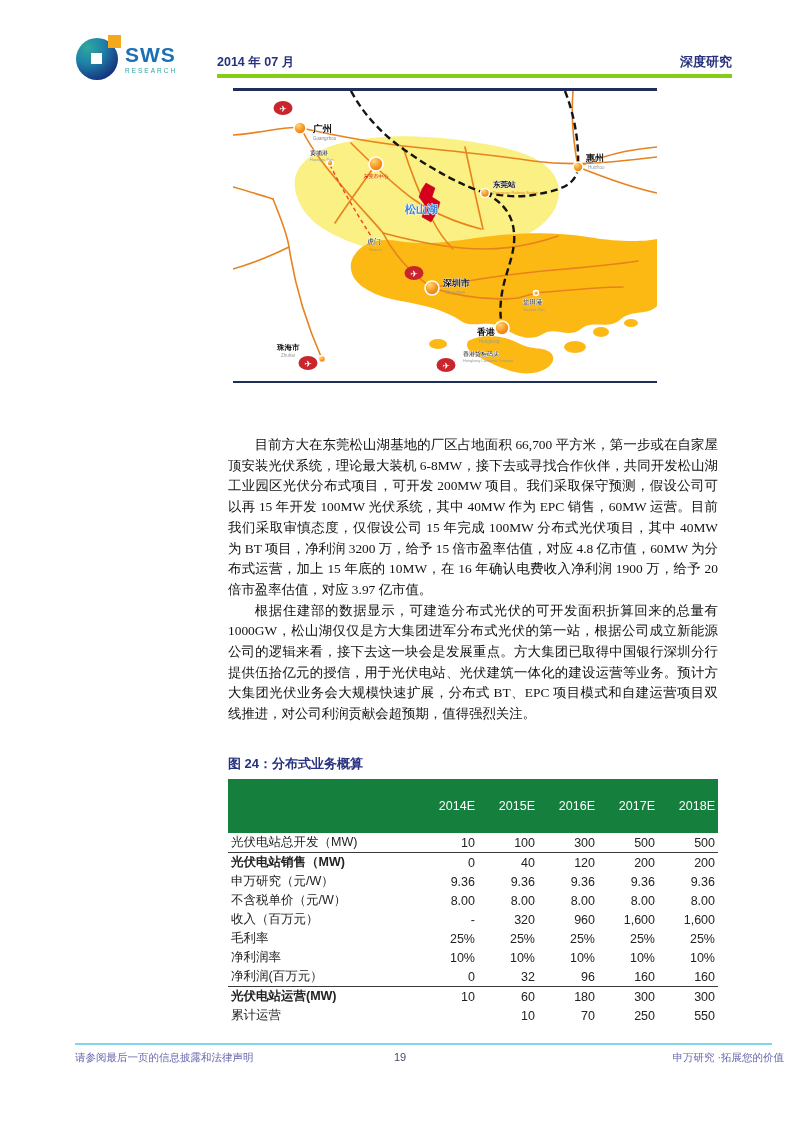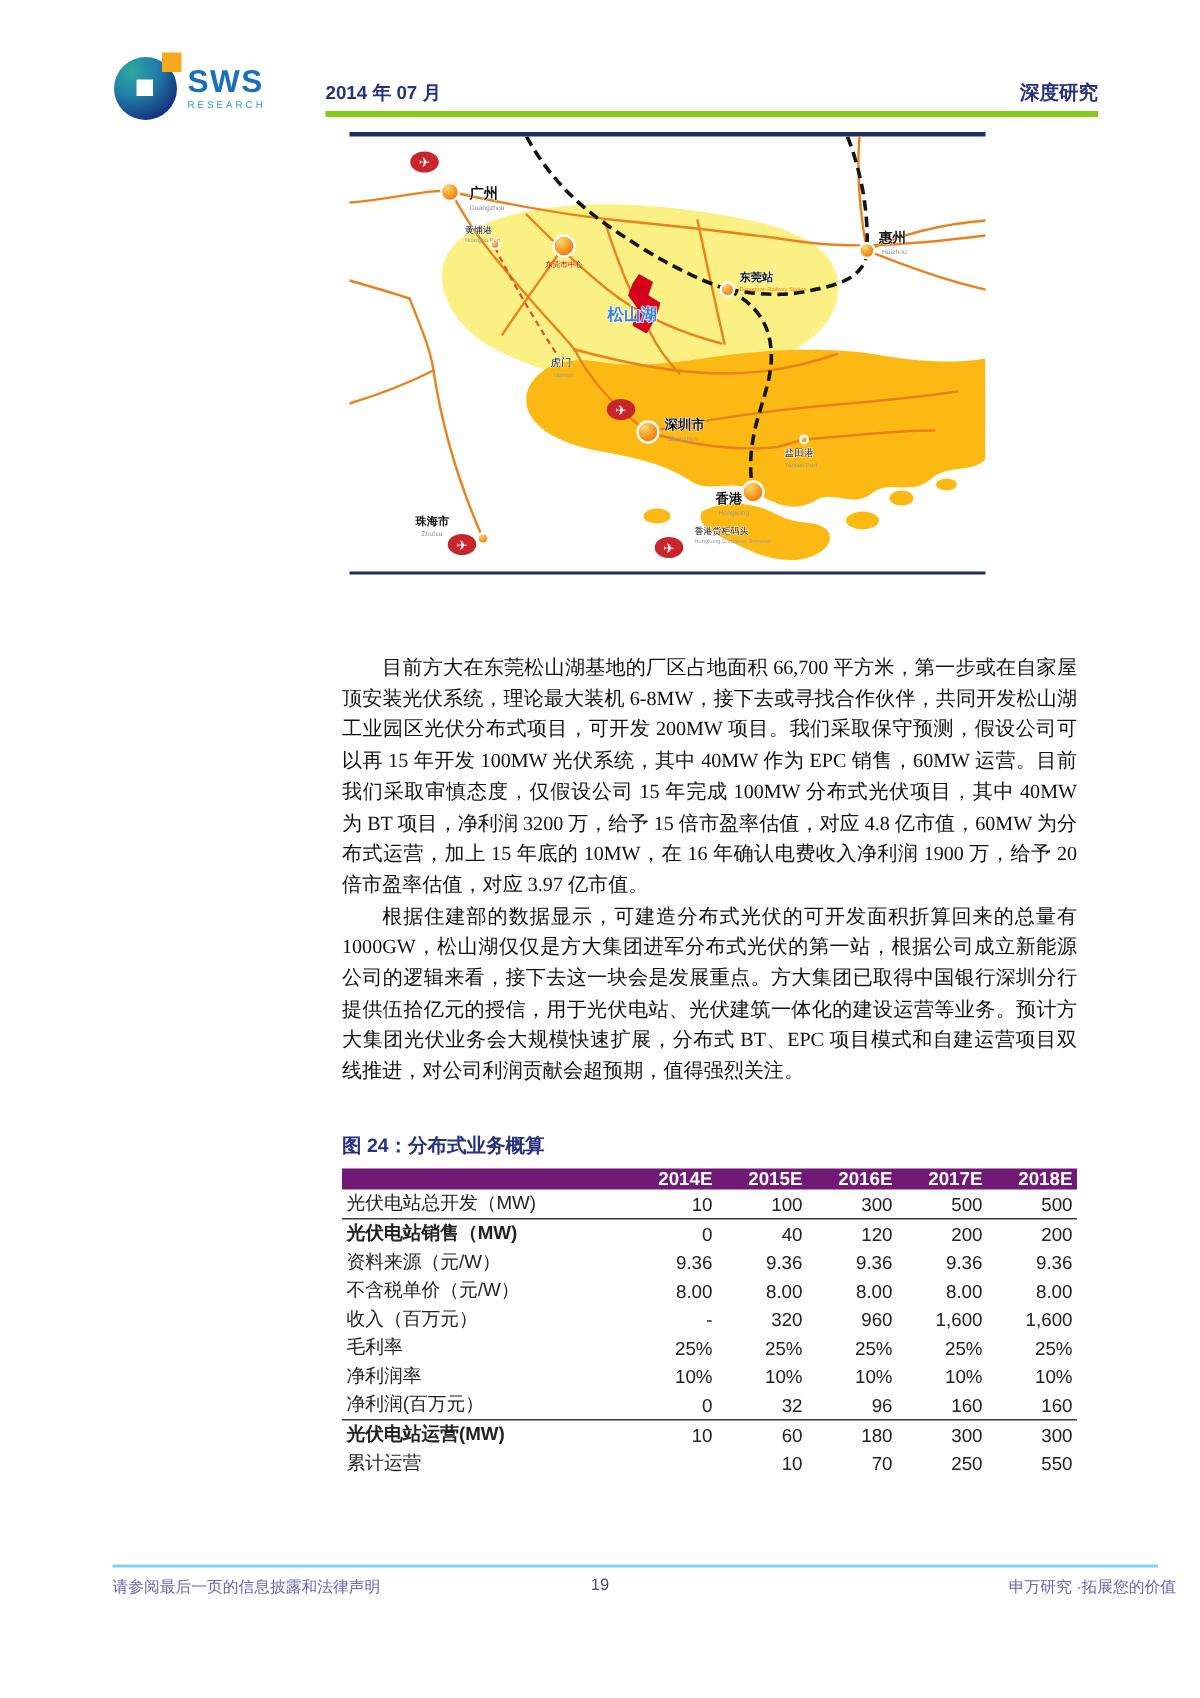--- a/index.html
+++ b/index.html
@@ -30,21 +30,21 @@
   
   .bodytext { position:absolute; left:228px; top:435px; width:490px;
     font-family:"Liberation Serif","DejaVu Serif",serif; font-size:13.4px; line-height:20.7px;
     text-align:justify; color:#111; }
   .bodytext p { text-indent:2em; margin:0; }
 
   
   .tableblock { position:absolute; left:228px; top:755px; width:490px; }
   .tbl-title { font-size:13px; font-weight:bold; color:#27317e; margin-bottom:6px; }
   table.est { width:100%; border-collapse:collapse; font-size:12.5px; color:#222; table-layout:fixed; }
-  table.est th { background:#701a75; color:#ffffff; font-weight:bold; text-align:right; padding:0 3px; }
+  table.est th { background:#15803d; color:#ffffff; font-weight:normal; text-align:right; padding:20px 3px; }
   table.est th.corner { text-align:left; width:190px; }
   table.est td { text-align:right; padding:1px 3px; height:18.5px; }
   table.est td.label { text-align:left; }
   table.est tr.strong td.label { font-weight:bold; }
   table.est tr.sep td { border-top:1.2px solid #3a3a3a; }
 
   
   .footer-rule { position:absolute; left:75px; top:1043px; width:697px; border-top:2px solid #7fd4ee; }
   .footer-left { position:absolute; left:75px; top:1051px; font-size:10.5px; color:#6866ae; }
   .footer-page { position:absolute; left:0; top:1051px; width:800px; text-align:center; font-size:11px; color:#4a4a6a; }
@@ -208,21 +208,21 @@
         </tr>
         <tr class="strong sep">
           <td class="label">光伏电站销售（MW)</td>
           <td>0</td>
           <td>40</td>
           <td>120</td>
           <td>200</td>
           <td>200</td>
         </tr>
         <tr>
-          <td class="label">资料来源（元/W）</td>
+          <td class="label">申万研究（元/W）</td>
           <td>9.36</td>
           <td>9.36</td>
           <td>9.36</td>
           <td>9.36</td>
           <td>9.36</td>
         </tr>
         <tr>
           <td class="label">不含税单价（元/W）</td>
           <td>8.00</td>
           <td>8.00</td>

